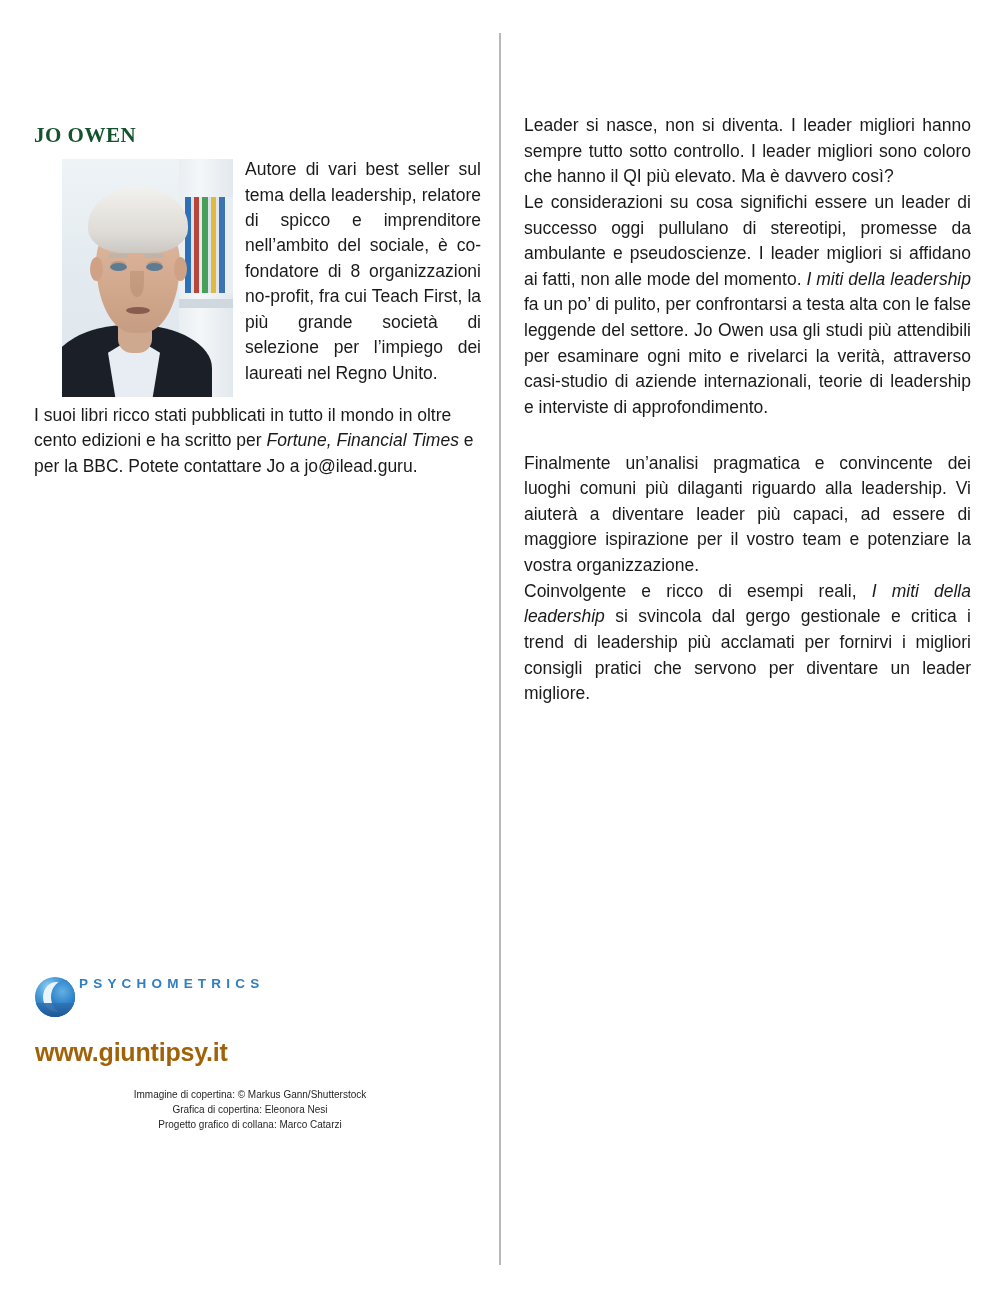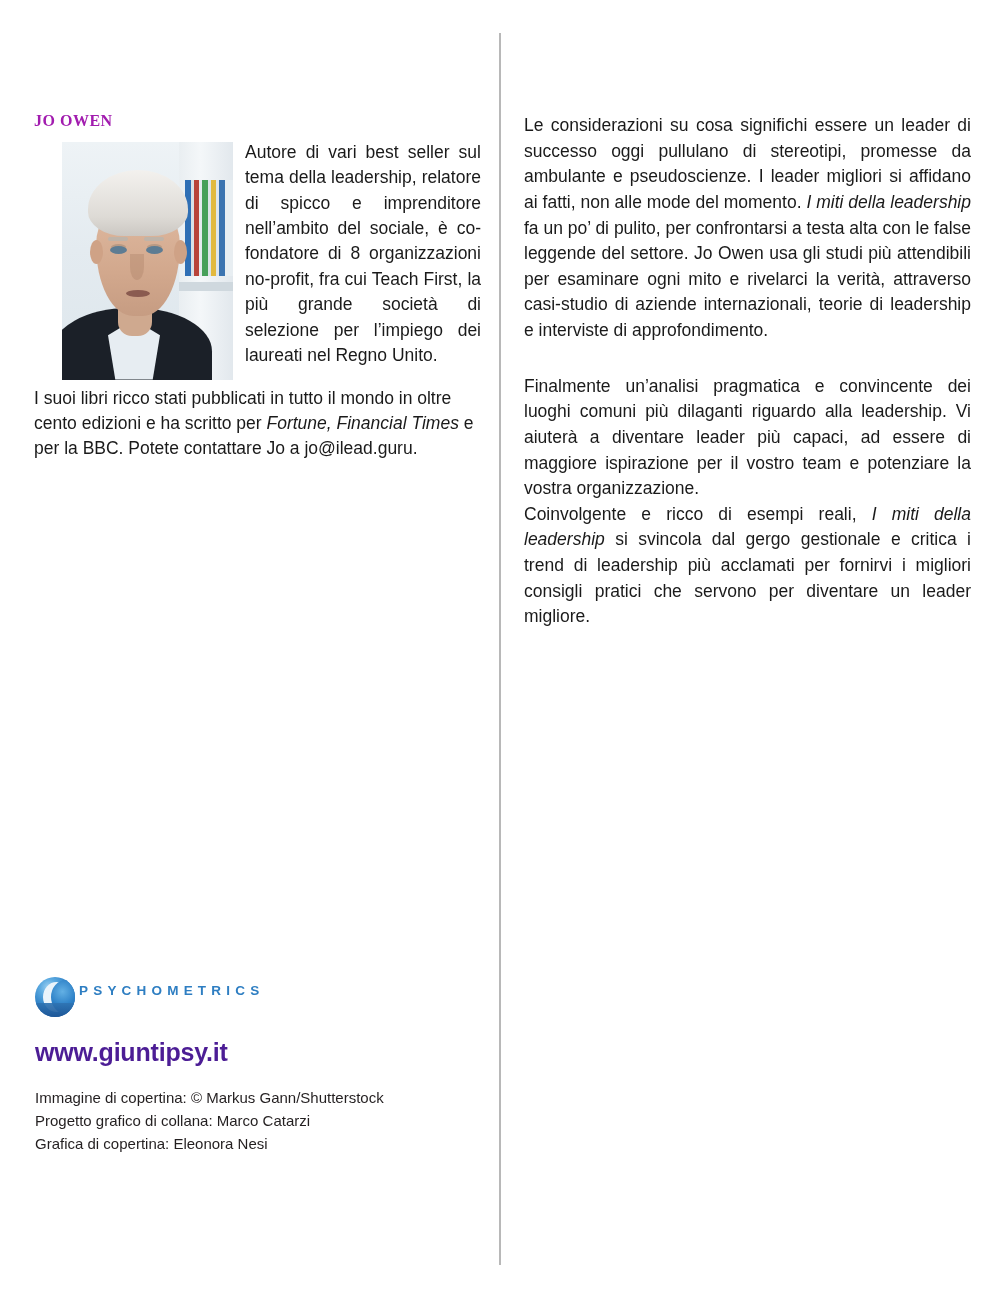--- a/index.html
+++ b/index.html
@@ -30,24 +30,24 @@
   .left-col {
     position: absolute;
     left: 34px;
     top: 112px;
     width: 447px;
   }
 
   .author-name {
     font-family: "Liberation Serif", serif;
     font-weight: bold;
-    font-size: 16px;
+    font-size: 21px;
     letter-spacing: 0.5px;
-    color: #a21caf;
-    margin: 0 0 10px 0;
+    color: #14532d;
+    margin: 12px 0 10px 0;
     line-height: 1.1;
   }
 
   
   .bio-block {
     font-size: 17.5px;
     line-height: 1.455;
     text-align: justify;
     text-justify: inter-word;
     color: #1a1a1a;
@@ -257,40 +257,41 @@
     letter-spacing: -0.5px;
     color: #1560a8;
     line-height: 1;
   }
   .psychometrics {
     font-family: "Liberation Sans", sans-serif;
     font-weight: bold;
     font-size: 13.5px;
     letter-spacing: 5.2px;
     color: #2e7ec2;
-    margin-top: 10px;
+    margin-top: 3px;
   }
   .website {
     font-family: "Liberation Sans", sans-serif;
     font-weight: bold;
     font-size: 25px;
-    color: #4c1d95;
+    color: #a16207;
     margin-top: 21px;
     letter-spacing: -0.2px;
   }
 
   
   .credits {
     position: absolute;
     left: 35px;
     top: 1087px;
     width: 430px;
-    font-size: 15px;
+    font-size: 10px;
     line-height: 1.52;
     color: #231f20;
+    text-align: center;
   }
   .credits div { white-space: nowrap; }
 </style>
 </head>
 <body>
 
 <div class="divider"></div>
 
 <div class="left-col">
 
@@ -320,20 +321,21 @@
   </div>
 
   <div class="below-photo">
     <p><span>I suoi libri ricco stati pubblicati in tutto il mondo in oltre cento edizioni e ha scritto per </span><i>Fortune, Financial Times</i><span> e per la BBC. Potete contattare Jo a jo@ilead.guru.</span></p>
 
   </div>
 </div>
 
 <div class="right-col">
 
+  <p>Leader si nasce, non si diventa. I leader migliori hanno sempre tutto sotto controllo. I leader migliori sono coloro che hanno il QI più elevato. Ma è davvero così?</p>
 
   <p><span>Le considerazioni su cosa significhi essere un leader di successo oggi pullulano di stereotipi, promesse da ambulante e pseudoscienze. I leader migliori si affidano ai fatti, non alle mode del momento. </span><i>I miti della leadership</i><span> fa un po’ di pulito, per confrontarsi a testa alta con le false leggende del settore. Jo Owen usa gli studi più attendibili per esaminare ogni mito e rivelarci la verità, attraverso casi-studio di aziende internazionali, teorie di leadership e interviste di approfondimento.</span></p>
 
   <p class="gap">Finalmente un’analisi pragmatica e convincente dei luoghi comuni più dilaganti riguardo alla leadership. Vi aiuterà a diventare leader più capaci, ad essere di maggiore ispirazione per il vostro team e potenziare la vostra organizzazione.</p>
 
   <p><span>Coinvolgente e ricco di esempi reali, </span><i>I miti della leadership</i><span> si svincola dal gergo gestionale e critica i trend di leadership più acclamati per fornirvi i migliori consigli pratici che servono per diventare un leader migliore.</span></p>
 </div>
 
 <div class="logo-block">
   <div class="logo-row">
@@ -342,15 +344,15 @@
     </div>
     <div class="wordmark">
       <div class="psychometrics">PSYCHOMETRICS</div>
     </div>
   </div>
   <div class="website">www.giuntipsy.it</div>
 </div>
 
 <div class="credits">
   <div>Immagine di copertina: © Markus Gann/Shutterstock</div>
+  <div>Grafica di copertina: Eleonora Nesi</div>
   <div>Progetto grafico di collana: Marco Catarzi</div>
-  <div>Grafica di copertina: Eleonora Nesi</div>
 </div>
 
 </body></html>

